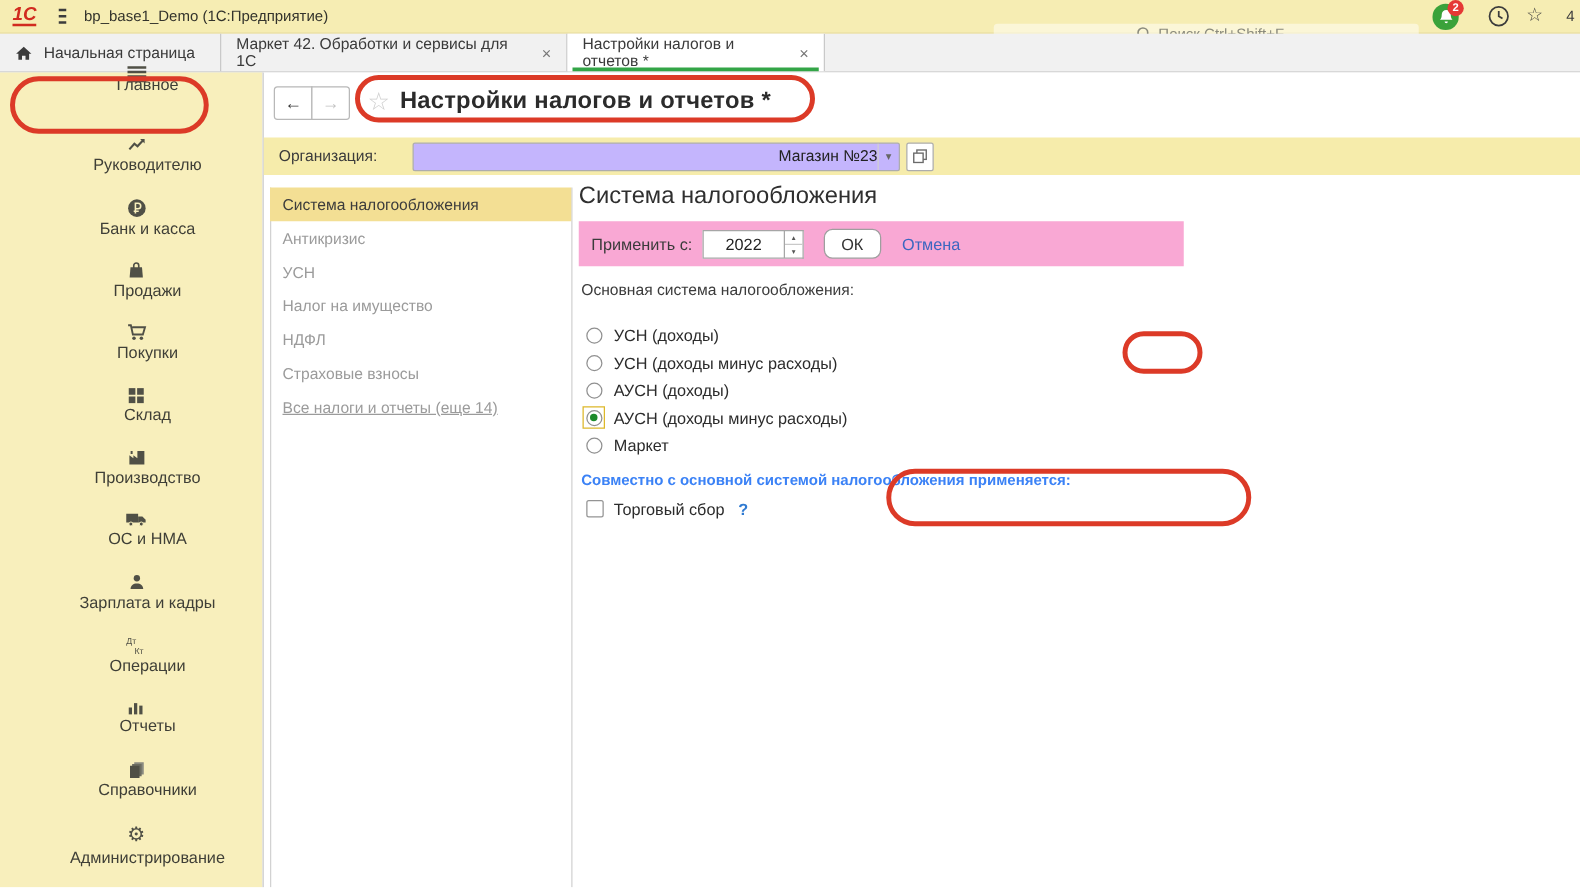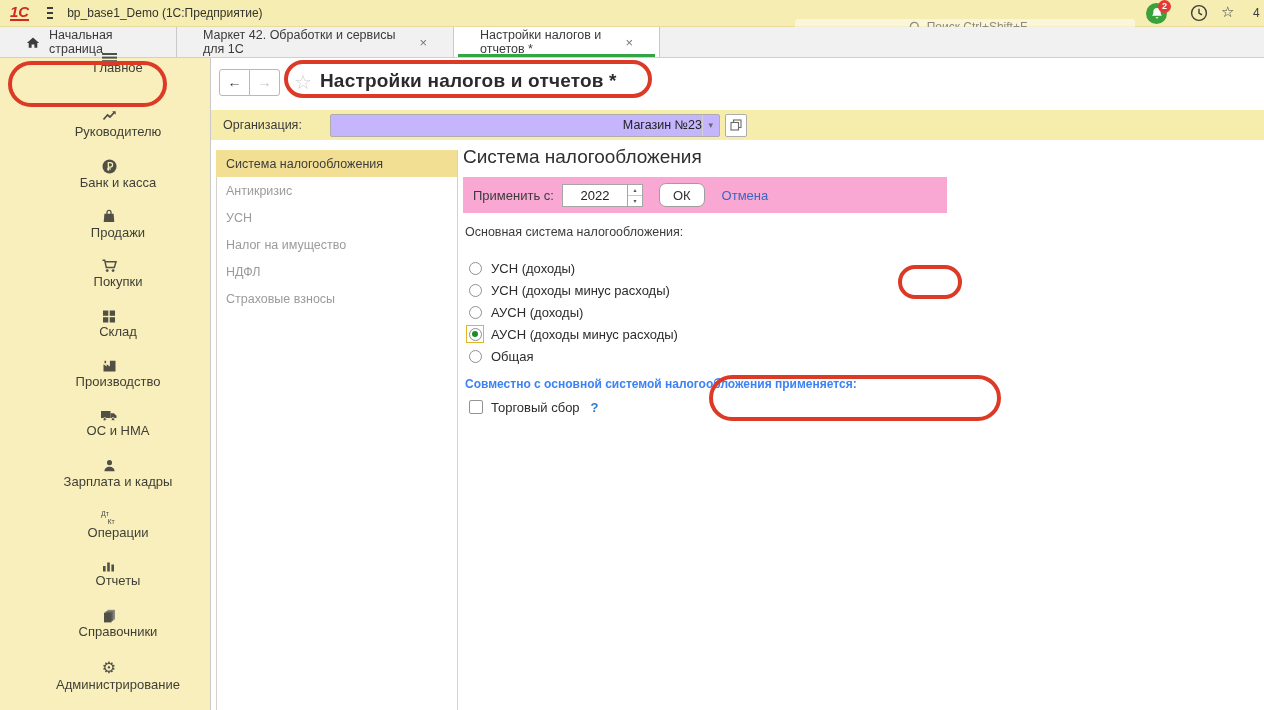--- a/index.html
+++ b/index.html
@@ -26,21 +26,21 @@
   .badge { position:absolute; left:1158px; top:0px; min-width:13px; height:13px; border-radius:7px;
            background:#e53935; color:#fff; font-size:9px; line-height:13px; text-align:center;
            padding:0 2px; font-weight:bold; }
   .clock { position:absolute; left:1190px; top:4px; }
   .tstar { position:absolute; left:1221px; top:3px; font-size:15px; color:#3c3c3c; }
   .clipnum { position:absolute; left:1253px; top:6px; font-size:12px; color:#3c3c3c; }
 
   
   .tabbar { position:absolute; left:0; top:27px; width:1264px; height:31px; background:#f1f1f1;
             border-bottom:1px solid #cfcfcf; display:flex; }
-  .tab { display:flex; align-items:center; padding:0 26px; font-size:12.5px; color:#3a3a3a;
+  .tab { display:flex; align-items:center; padding:0 12px; font-size:12.5px; color:#3a3a3a;
          border-right:1px solid #c9c9c9; height:100%; position:relative; cursor:pointer; }
   .tab .close { color:#777; margin-left:9px; font-size:13px; }
   .tab.home { width:177px; }
   .tab.home .hicon { margin-right:9px; display:flex; }
   .tab.t2 { width:277px; }
   .tab.active { background:#fff; width:206px; }
   .tab-underline { position:absolute; left:4px; right:4px; bottom:0; height:3px; background:#33a547; }
 
   
   .sidebar { position:absolute; left:0; top:58px; width:210px; height:652px; background:#f8efbc; }
@@ -342,20 +342,23 @@
         </div>
       <div class="lp-item">
           <span>Налог на имущество</span>
         </div>
       <div class="lp-item">
           <span>НДФЛ</span>
         </div>
       <div class="lp-item">
           <span>Страховые взносы</span>
         </div>
+      <div class="lp-item link">
+          <span>Все налоги и отчеты (еще 14)</span>
+        </div>
     </div>
 
     <section class="panel">
       <h2>Система налогообложения</h2>
 
       <div class="applybar">
         <span class="albl">Применить с:</span>
         <div class="yearbox">2022</div>
         <div class="spin">
           <span>▴</span>
@@ -392,21 +395,21 @@
               <span class="rcirc">
                 <span class="rdot"></span>
               </span>
             </span>
           <span class="rlabel">АУСН (доходы минус расходы)</span>
         </div>
         <div class="radio-row">
           <span class="rwrap">
               <span class="rcirc"></span>
             </span>
-          <span class="rlabel">Общая</span>
+          <span class="rlabel">Маркет</span>
         </div>
       </div>
       <div class="oval oval4"></div>
 
       <div class="grouplabel2">Совместно с основной системой налогообложения применяется:</div>
       <div class="checkrow">
         <span class="cbox"></span>
         <span class="clabel">Торговый сбор</span>
         <span class="help">?</span>
       </div>

